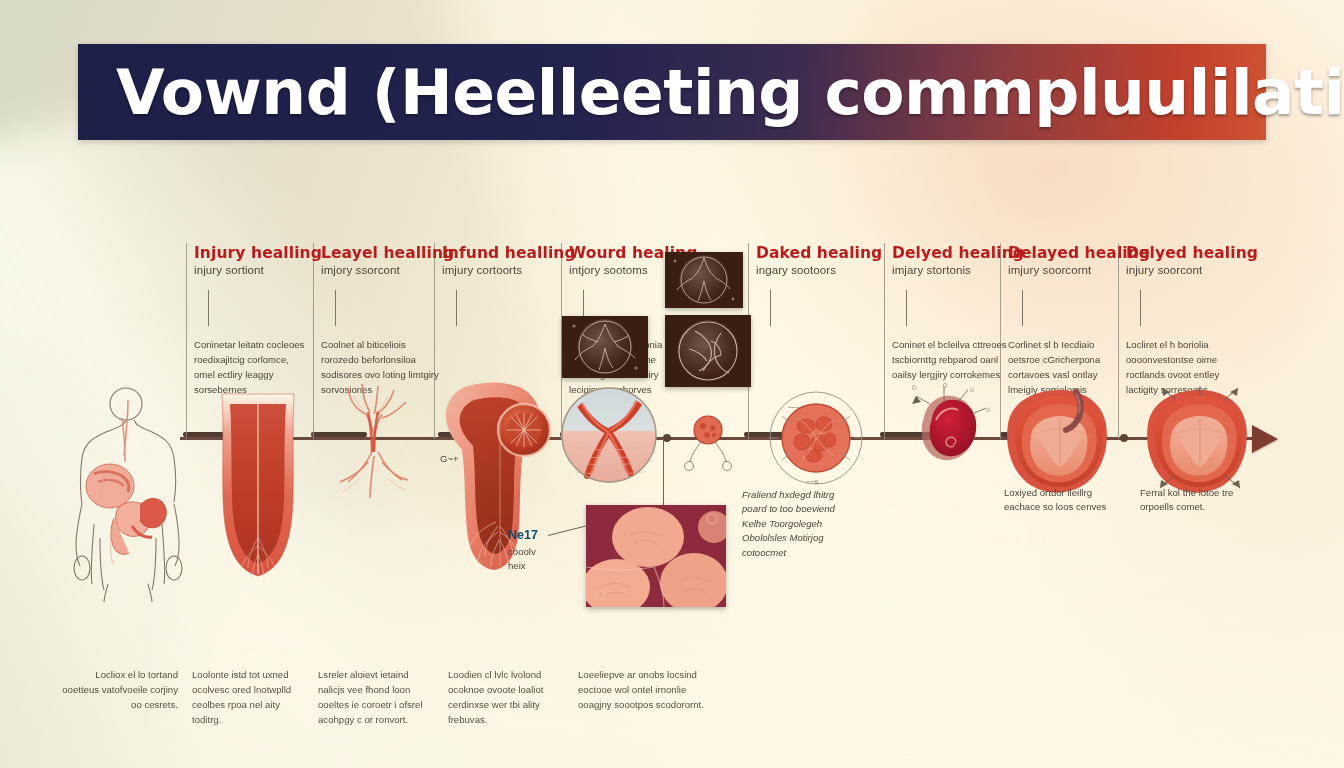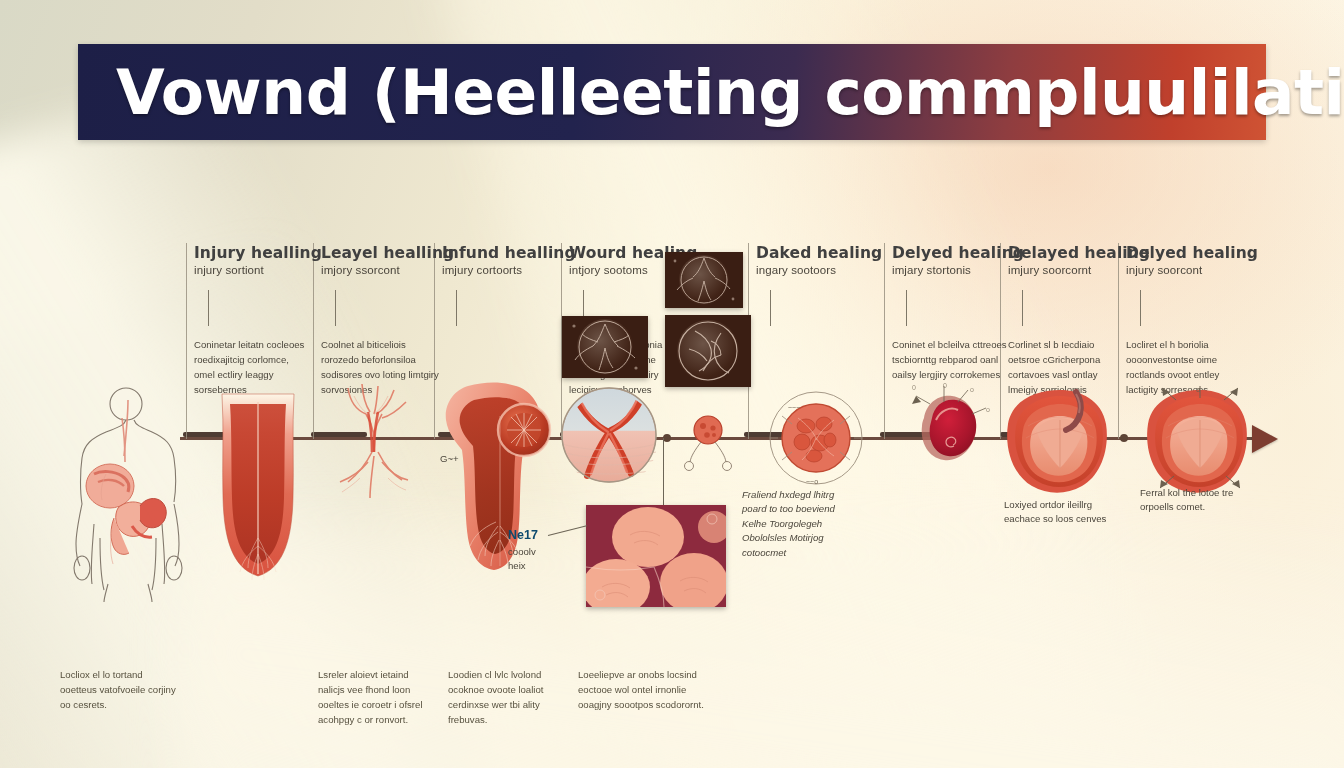--- a/index.html
+++ b/index.html
@@ -53,21 +53,21 @@
     border-left:26px solid #7d3d30;border-top:14px solid transparent;border-bottom:14px solid transparent;
     filter:drop-shadow(0 1px 1px rgba(0,0,0,.25));}
   .tick{position:absolute;top:432px;width:56px;height:5px;background:#4e3c33;border-radius:2px;}
   .node{position:absolute;top:434px;width:8px;height:8px;border-radius:50%;background:#5d4436;}
 
   
   .col-rule{position:absolute;width:1px;background:#9a9281;opacity:.85;}
 
   
   .stage{position:absolute;}
-  .stage h3{margin:0;font-size:15.5px;font-weight:700;color:#404040;letter-spacing:.1px;
+  .stage h3{margin:0;font-size:15.5px;font-weight:700;color:#b91c1c;letter-spacing:.1px;
     font-family:"DejaVu Sans","Liberation Sans",sans-serif;}
   .stage .sub{margin:2px 0 0;font-size:11.5px;color:#4a453c;letter-spacing:.1px;}
   .stage .stem{width:1px;height:36px;background:#7e7767;margin:14px 0 0 14px;}
   .stage .body{margin-top:12px;font-size:9.6px;line-height:1.55;color:#4b463c;max-width:118px;}
 
   
   .panel{position:absolute;box-shadow:0 2px 5px rgba(0,0,0,.28);}
   .panel-dark{background:#3a1e13;overflow:hidden;}
   .panel-dark .disc{position:absolute;left:50%;top:50%;transform:translate(-50%,-50%);
     border-radius:50%;background:radial-gradient(circle at 42% 38%, rgba(225,208,190,.30), rgba(120,78,55,.12) 62%, rgba(58,30,19,0) 78%);}
@@ -533,21 +533,21 @@
       <path d="M30 44c6-8 16-12 24-12s18 4 24 12c-6 16-14 28-24 38-10-10-18-22-24-38z" fill="#f0ab93"></path>
       <path d="M54 34v48" stroke="#d98a70" stroke-width="1.1" fill="none" opacity=".7"></path>
       <g fill="none" stroke="#e08a72" stroke-width=".7" opacity=".55">
         <path d="M22 40c10-6 22-9 32-9s22 3 32 9"></path>
         <path d="M20 52c10-6 24-9 34-9s24 3 34 9"></path>
       </g>
       <path d="M70 6c4 6 6 14 4 22c-2 8-8 14-14 16" fill="none" stroke="#8e4a48" stroke-width="6" stroke-linecap="round"></path>
       <path d="M70 8c3 5 5 12 3 19" fill="none" stroke="#b87a74" stroke-width="2" opacity=".7"></path>
     </svg>
   </div>
-  <div class="callout" style="left:1004px;top:486px;width:110px;margin-top:12px;">Loxiyed ortdor ileillrg eachace so loos cenves</div>
+  <div class="callout" style="left:1004px;top:486px;width:110px;">Loxiyed ortdor ileillrg eachace so loos cenves</div>
 
   <div class="illu" style="left:1146px;top:386px;">
     <svg width="112" height="106" viewBox="0 0 112 106">
       <path d="M54 4c20 0 42 10 46 34c4 26-6 52-24 62c-16 9-34 9-50 0C8 90-2 64 2 38 6 14 30 4 54 4z" fill="#d9523f"></path>
       <path d="M54 10c18 0 38 9 42 30c4 23-5 46-21 55c-14 8-30 8-44 0C15 86 6 63 10 40 14 19 36 10 54 10z" fill="url(#wbA)"></path>
       <path d="M54 18c16 0 33 8 36 26c3 20-4 40-18 47c-12 7-26 7-38 0C20 84 13 64 17 44 20 26 38 18 54 18z" fill="#e2674d"></path>
       <path d="M54 30c12 0 25 6 27 20c2 15-3 30-14 36c-9 5-20 5-29 0C27 80 22 65 25 50c2-14 17-20 29-20z" fill="url(#wbB)"></path>
       <path d="M30 44c6-8 16-12 24-12s18 4 24 12c-6 16-14 28-24 38-10-10-18-22-24-38z" fill="#f0ab93"></path>
       <path d="M54 34v48" stroke="#d98a70" stroke-width="1.1" fill="none" opacity=".7"></path>
       <g fill="none" stroke="#e08a72" stroke-width=".7" opacity=".55">
@@ -561,18 +561,19 @@
         <path d="M16 2l1 8 7-4z"></path>
           <path d="M92 2l-1 8-7-4z"></path>
         <path d="M14 102l1-8 7 4z"></path>
           <path d="M94 102l-1-8-7 4z"></path>
       </g>
       <text x="50" y="6" font-size="8" fill="#6c6150" font-family="Liberation Sans, sans-serif">o</text>
     </svg>
   </div>
   <div class="callout" style="left:1140px;top:486px;width:110px;">Ferral kol the lotoe tre orpoells comet.</div>
 
-  <div class="foot" style="left:60px;">Locliox el lo tortand ooetteus vatofvoeile corjiny oo cesrets.</div>
+  <div class="foot" style="left:60px;text-align:right;">Locliox el lo tortand ooetteus vatofvoeile corjiny oo cesrets.</div>
+  <div class="foot" style="left:192px;">Loolonte istd tot uxned ocolvesc ored lnotwplld ceolbes rpoa nel aity toditrg.</div>
   <div class="foot" style="left:318px;">Lsreler aloievt ietaind nalicjs vee fhond loon ooeltes ie coroetr i ofsrel acohpgy c or ronvort.</div>
   <div class="foot" style="left:448px;">Loodien cl lvlc lvolond ocoknoe ovoote loaliot cerdinxse wer tbi ality frebuvas.</div>
   <div class="foot" style="left:578px;width:132px;">Loeeliepve ar onobs locsind eoctooe wol ontel irnonlie ooagjny soootpos scodorornt.</div>
 
 </div>
 
 </body></html>

